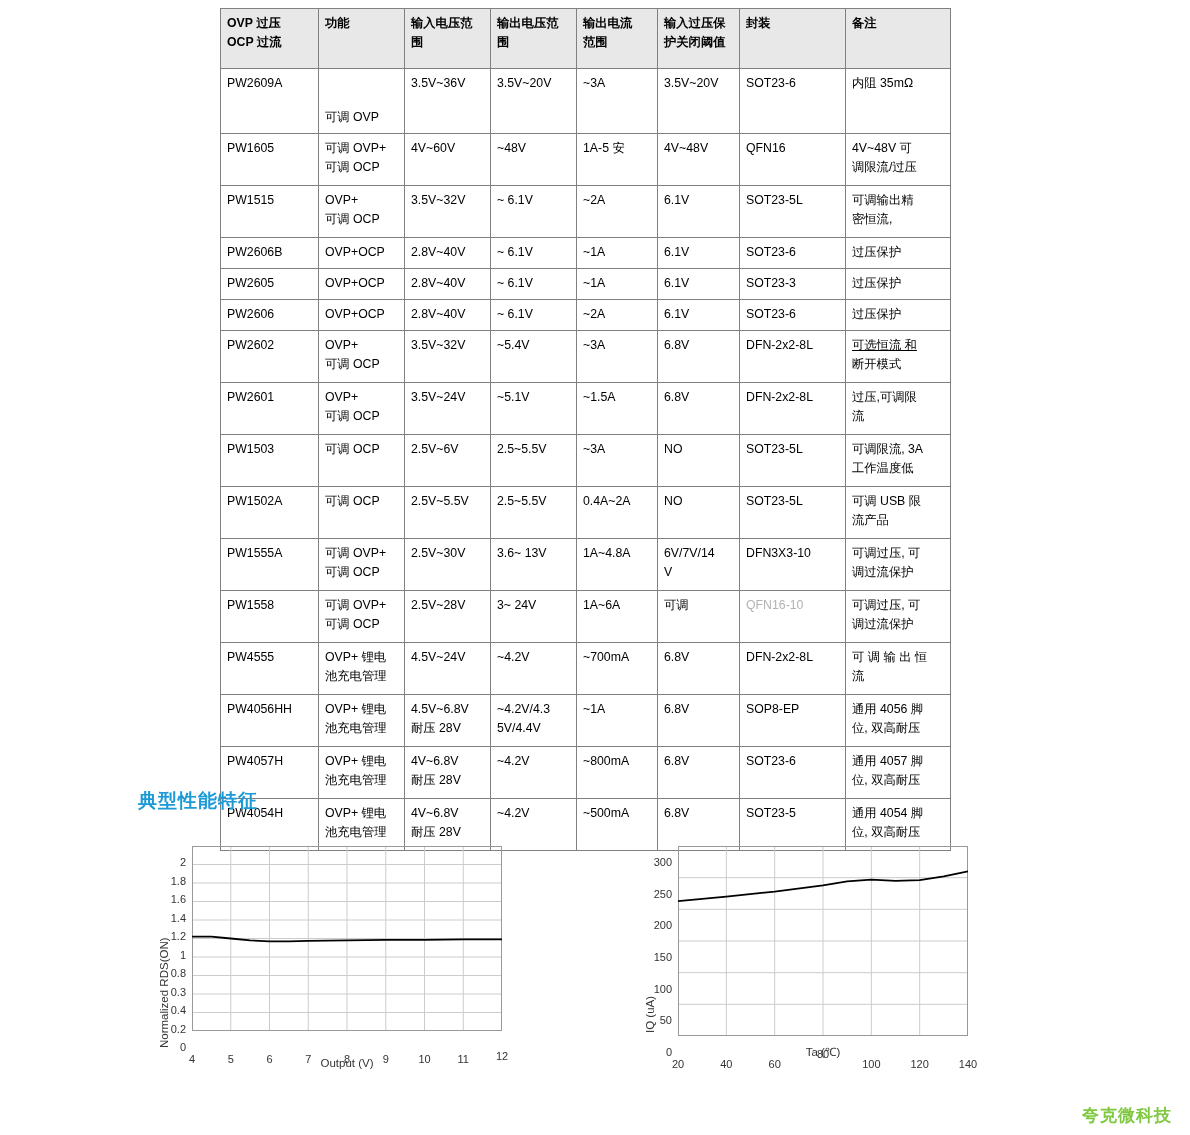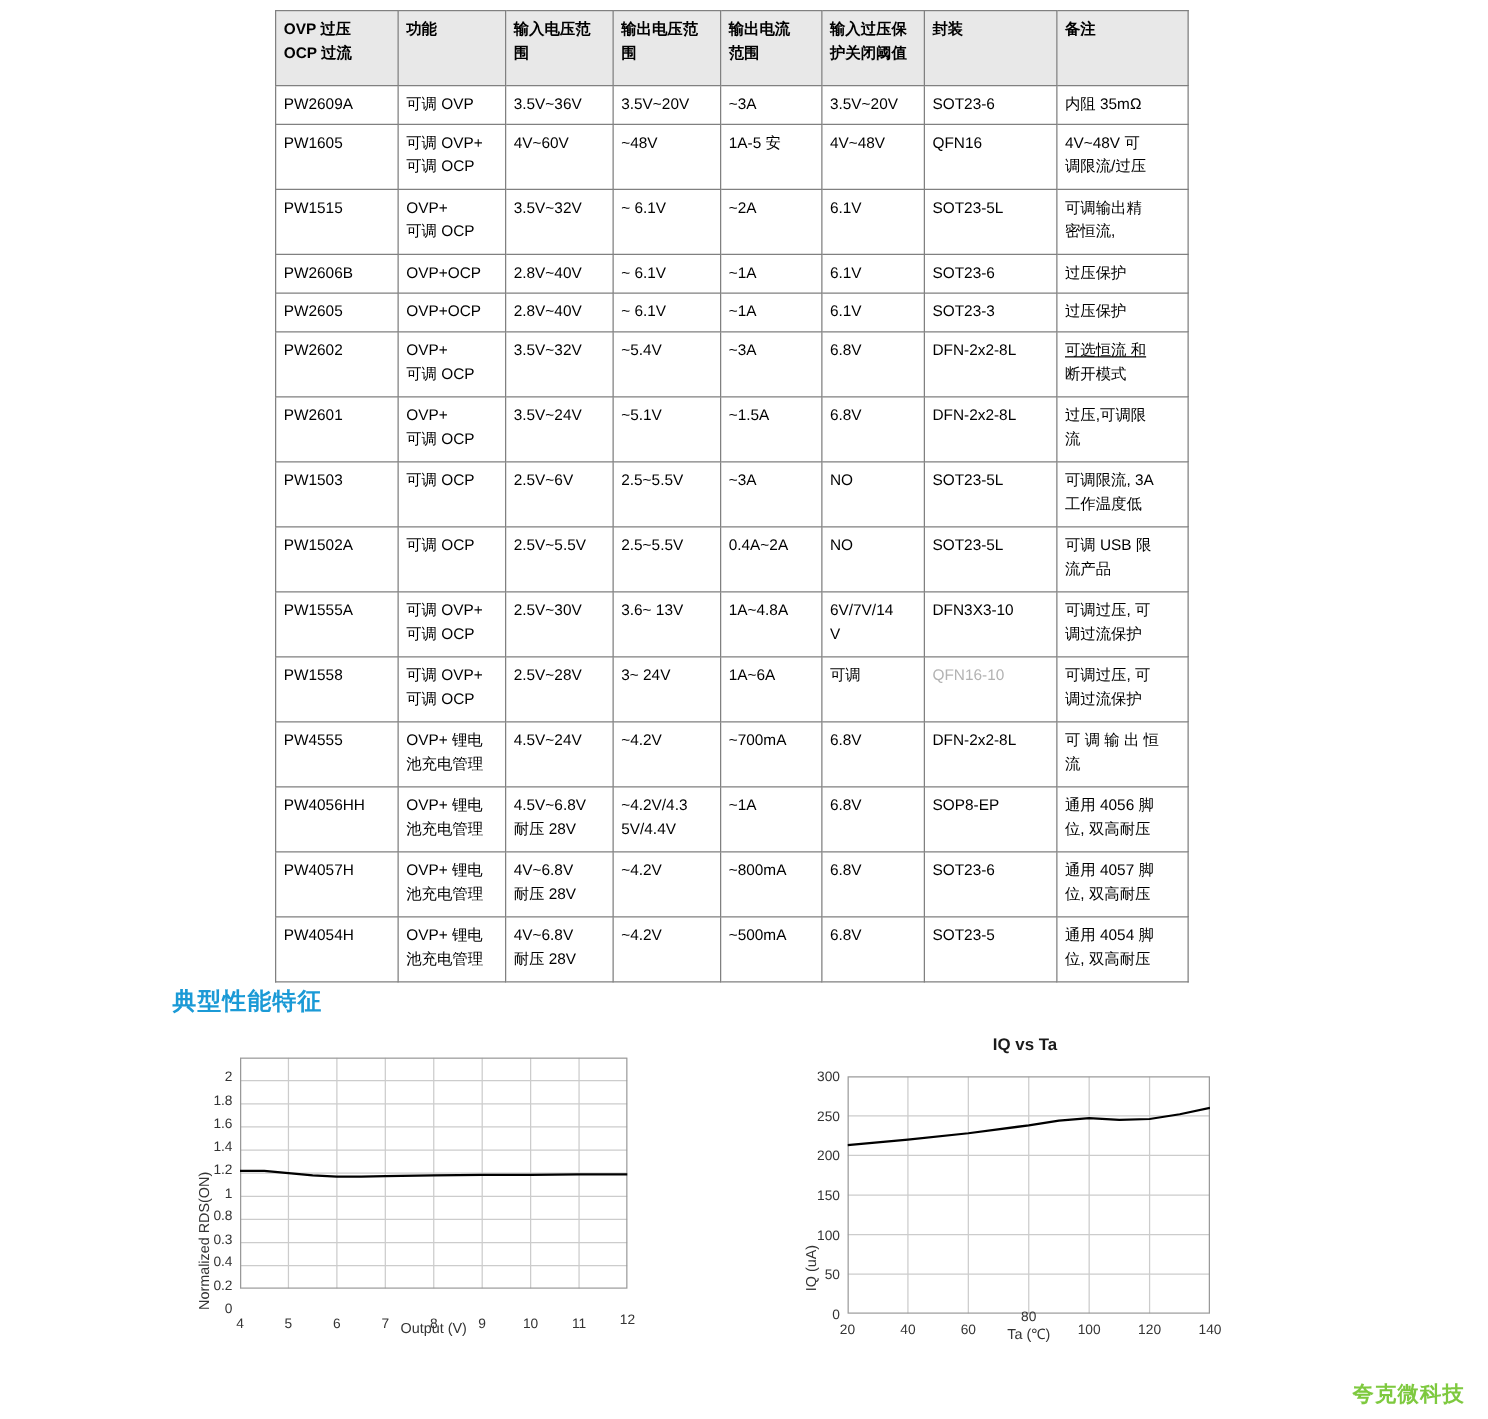--- a/index.html
+++ b/index.html
@@ -171,21 +171,21 @@
             <span class="hl2">备注</span>
           </th>
         </tr>
     </thead>
     <tbody id="tbody">
         <tr class="h1">
           <td>
             <span style="display: block;">PW2609A</span>
           </td>
           <td>
-            <span style="display: block;">可调 OVP</span>
+            <span style="display: block; margin-top: 34px;">可调 OVP</span>
           </td>
           <td>
             <span style="display: block;">3.5V~36V</span>
           </td>
           <td>
             <span style="display: block;">3.5V~20V</span>
           </td>
           <td>
             <span style="display: block;">~3A</span>
           </td>
@@ -295,20 +295,46 @@
             <span style="display: block;">~ 6.1V</span>
           </td>
           <td>
             <span style="display: block;">~1A</span>
           </td>
           <td>
             <span style="display: block;">6.1V</span>
           </td>
           <td>
             <span style="display: block;">SOT23-3</span>
+          </td>
+          <td>
+            <span style="display: block;">过压保护</span>
+          </td>
+        </tr>
+        <tr class="h1">
+          <td>
+            <span style="display: block;">PW2606</span>
+          </td>
+          <td>
+            <span style="display: block;">OVP+OCP</span>
+          </td>
+          <td>
+            <span style="display: block;">2.8V~40V</span>
+          </td>
+          <td>
+            <span style="display: block;">~ 6.1V</span>
+          </td>
+          <td>
+            <span style="display: block;">~2A</span>
+          </td>
+          <td>
+            <span style="display: block;">6.1V</span>
+          </td>
+          <td>
+            <span style="display: block;">SOT23-6</span>
           </td>
           <td>
             <span style="display: block;">过压保护</span>
           </td>
         </tr>
         <tr class="h2">
           <td>
             <span style="display: block;">PW2602</span>
           </td>
           <td>
@@ -643,21 +669,20 @@
       <div class="tick-y" style="left: 22px; top: 116.5px;">1</div>
       <div class="tick-y" style="left: 22px; top: 98px;">1.2</div>
       <div class="tick-y" style="left: 22px; top: 79.5px;">1.4</div>
       <div class="tick-y" style="left: 22px; top: 61px;">1.6</div>
       <div class="tick-y" style="left: 22px; top: 42.5px;">1.8</div>
       <div class="tick-y" style="left: 22px; top: 24px;">2</div>
     </div>
 </div>
 
 <div class="chart-block" style="left:620px; top:828px; width:400px;">
-  <div class="chart-title">IQ vs Ta</div>
   <div class="plot-area" style="margin-top:18px; margin-left:58px; width:290px; height:190px;">
     <svg class="grid-svg" id="svg-chart-1" width="290" height="190" viewBox="0 0 290 190">
         <line x1="0" x2="0" y1="0" y2="190" stroke="#cccccc" stroke-width="1"></line>
         <line x1="48.33333333333333" x2="48.33333333333333" y1="0" y2="190" stroke="#cccccc" stroke-width="1"></line>
         <line x1="96.66666666666666" x2="96.66666666666666" y1="0" y2="190" stroke="#cccccc" stroke-width="1"></line>
         <line x1="145" x2="145" y1="0" y2="190" stroke="#cccccc" stroke-width="1"></line>
         <line x1="193.33333333333331" x2="193.33333333333331" y1="0" y2="190" stroke="#cccccc" stroke-width="1"></line>
         <line x1="241.66666666666669" x2="241.66666666666669" y1="0" y2="190" stroke="#cccccc" stroke-width="1"></line>
         <line x1="290" x2="290" y1="0" y2="190" stroke="#cccccc" stroke-width="1"></line>
         <line x1="0" x2="290" y1="190" y2="190" stroke="#cccccc" stroke-width="1"></line>

